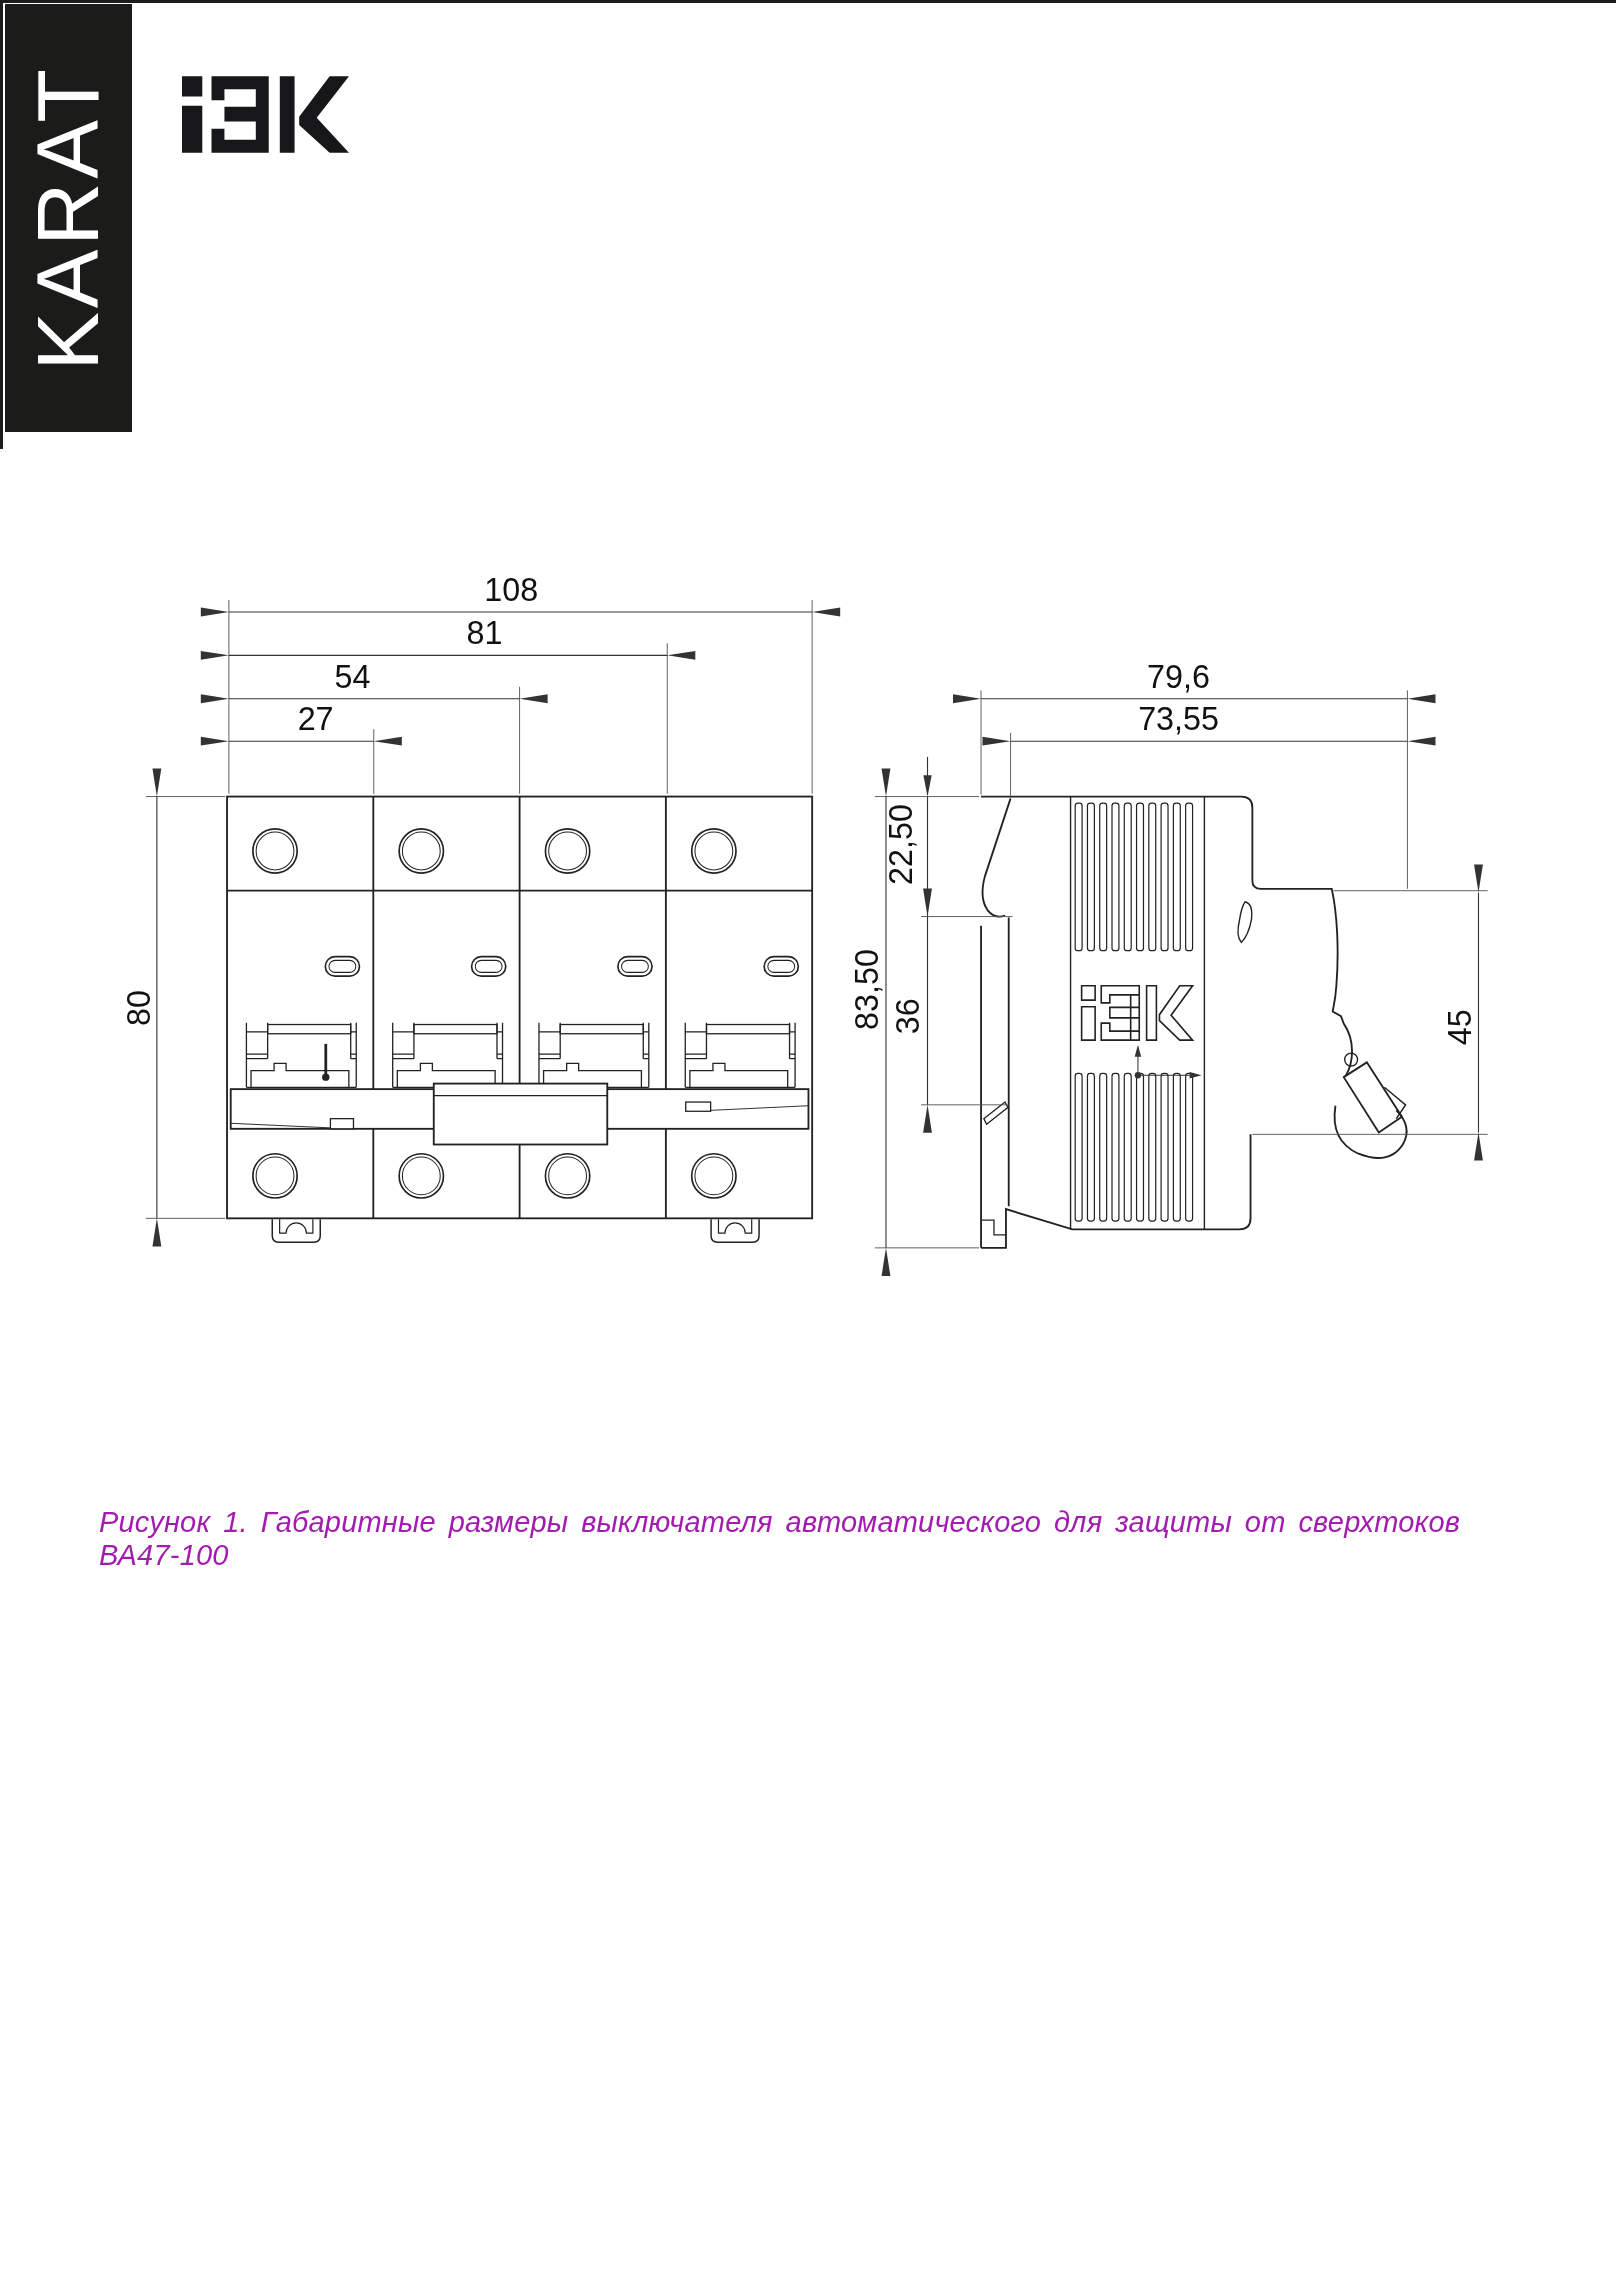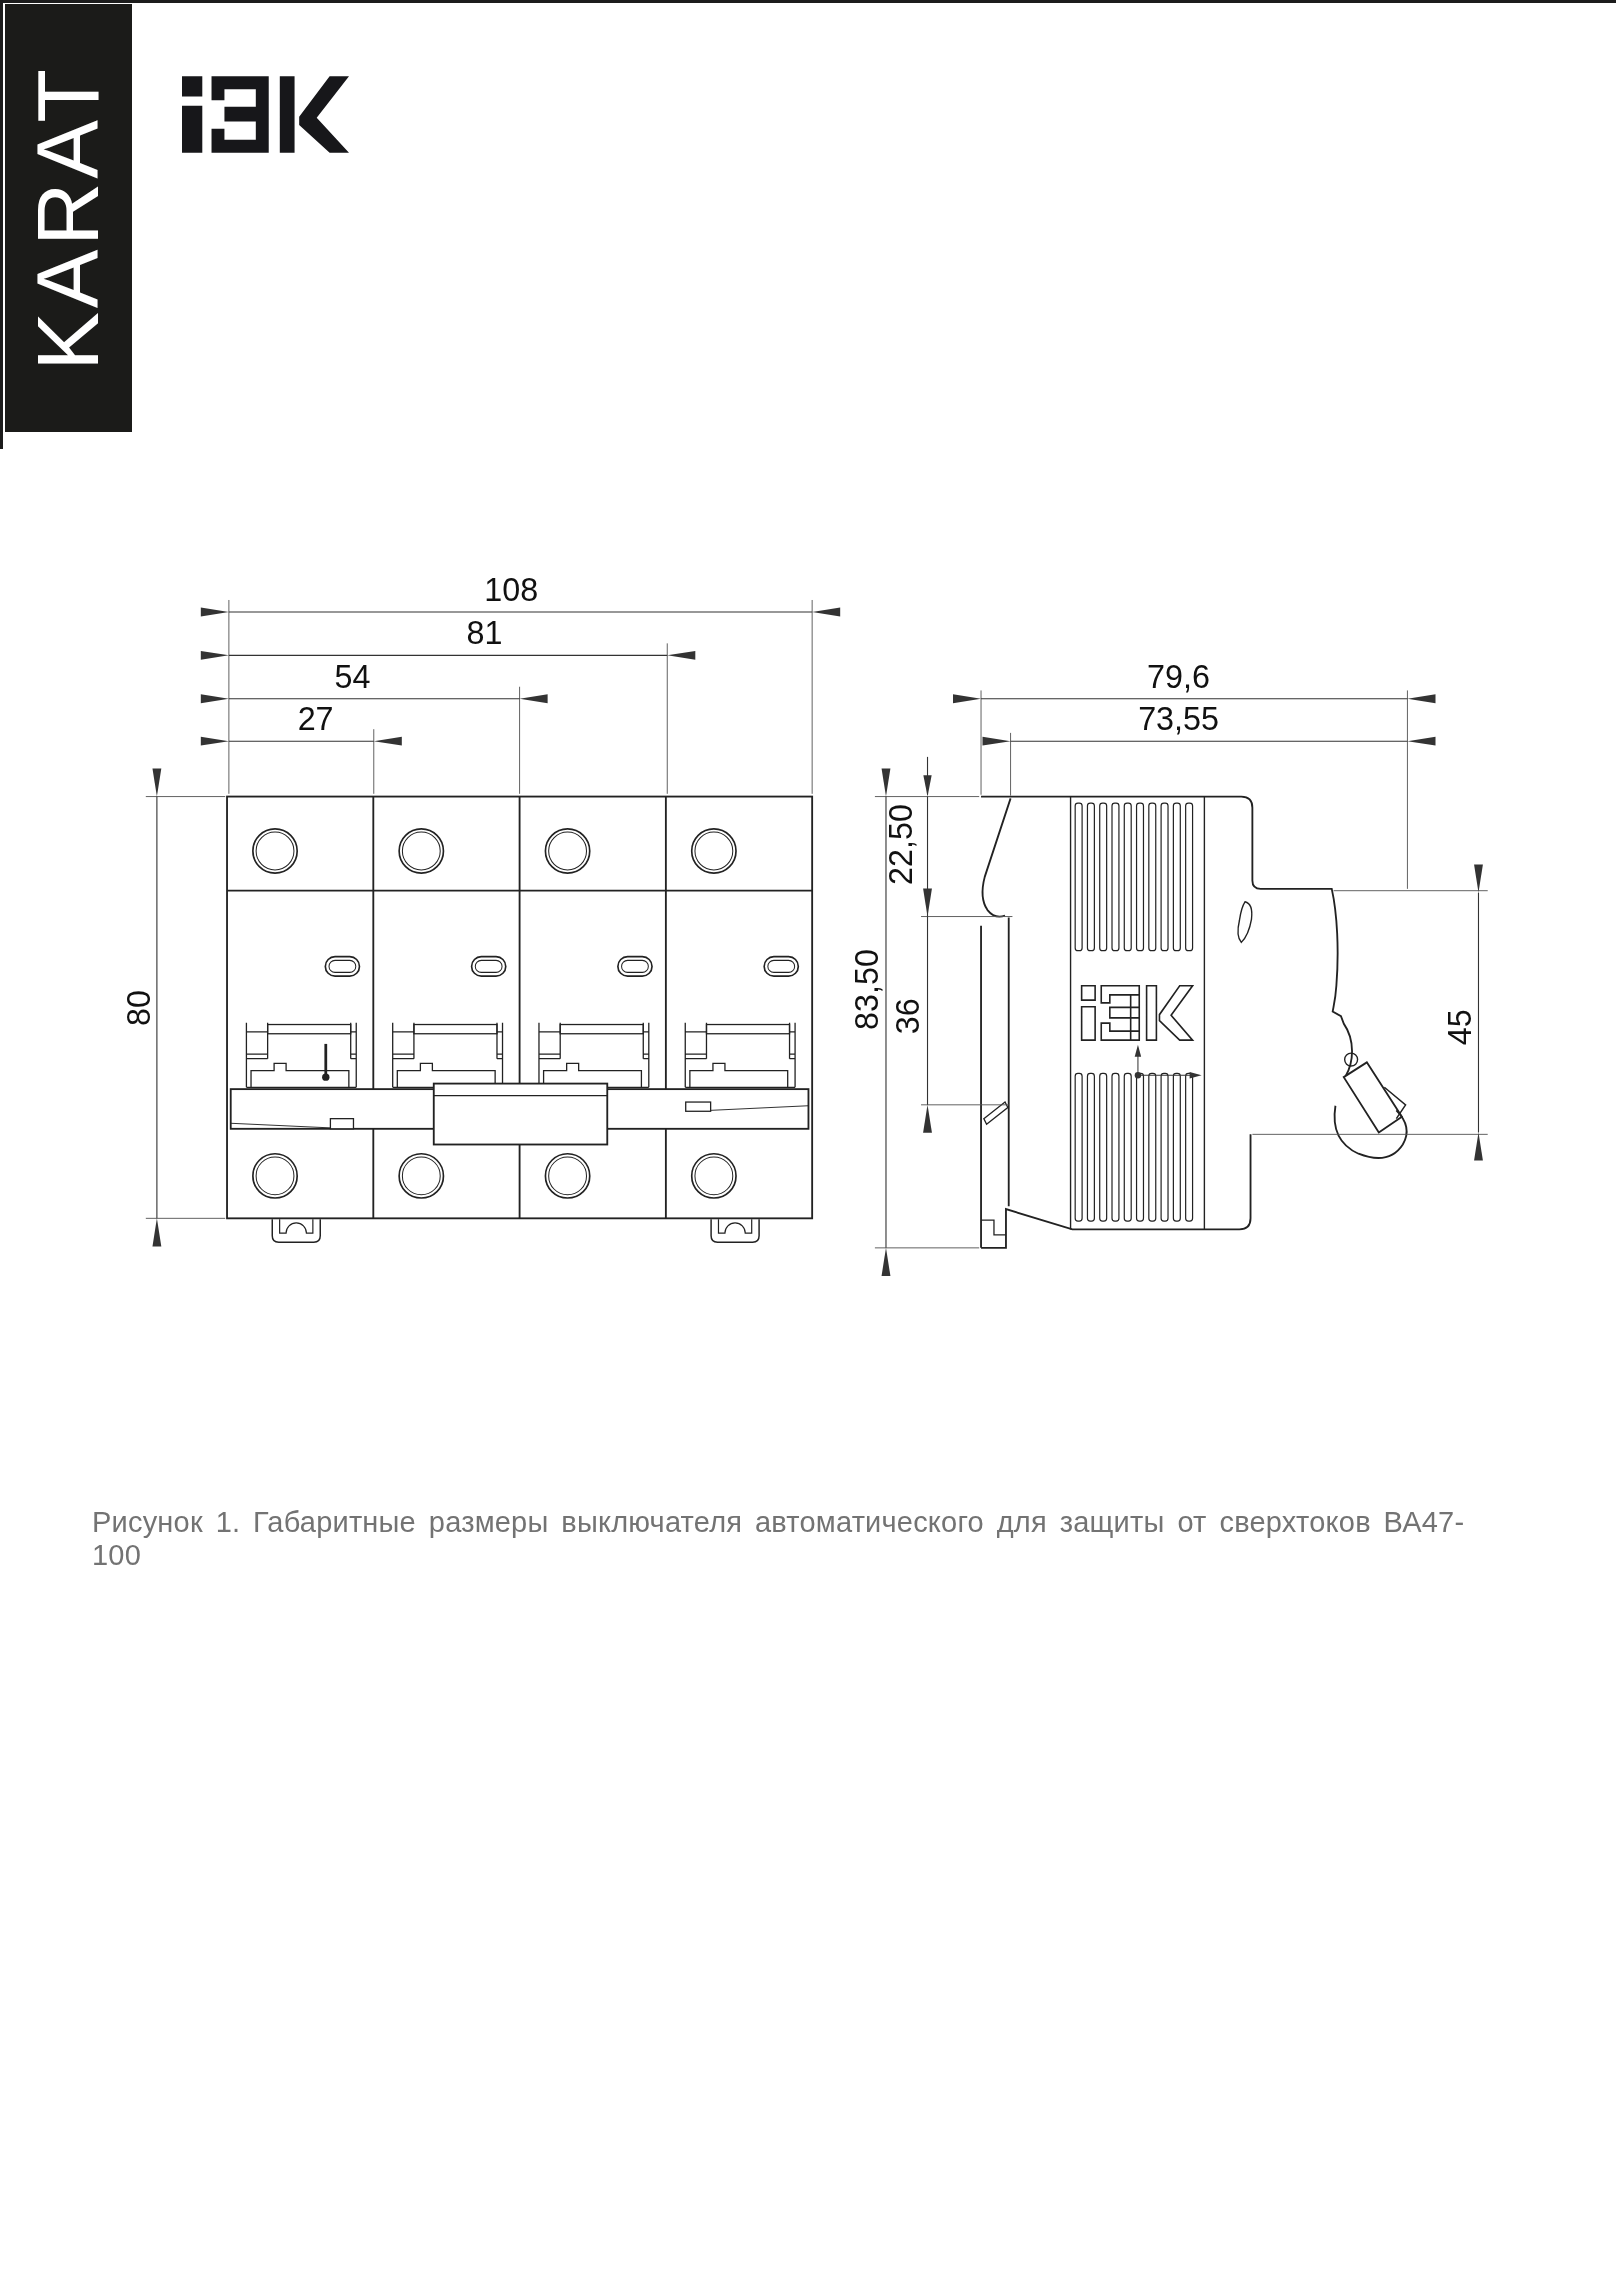--- a/index.html
+++ b/index.html
@@ -6,22 +6,22 @@
   body{width:1616px;height:2289px;position:relative;overflow:hidden;
        font-family:"Liberation Sans",sans-serif;color:#151515;}
   .page-border-top{position:absolute;left:0;top:0;width:1616px;height:2.8px;background:#1c1c1c;}
   .page-border-left{position:absolute;left:0;top:0;width:2.8px;height:449px;background:#1c1c1c;}
   .banner{position:absolute;left:4.6px;top:3.7px;width:127px;height:428px;background:#1b1b19;
           display:flex;align-items:center;justify-content:center;}
   .banner-text{display:block;transform:rotate(-90deg);white-space:nowrap;color:#fff;
                font-size:88px;font-weight:500;letter-spacing:3.7px;line-height:1;}
   .brand-logo{position:absolute;left:182px;top:76px;}
   .drawing-svg{position:absolute;left:0;top:0;}
-  .caption{position:absolute;left:92px;top:1506px;width:1384px;font-size:29px;
-           letter-spacing:0.2px;word-spacing:4.6px;color:#737373;}
+  .caption{position:absolute;left:99px;top:1506px;width:1384px;font-size:29px;
+           letter-spacing:0.2px;word-spacing:4.6px;color:#a21caf;font-style:italic;}
   text.dim{font-family:"Liberation Sans",sans-serif;font-size:35px;fill:#111;}
 </style>
 </head>
 <body>
 
 <div class="page-border-top"></div>
 <div class="page-border-left"></div>
 
 <div class="banner">
   <span class="banner-text">KARAT</span>

